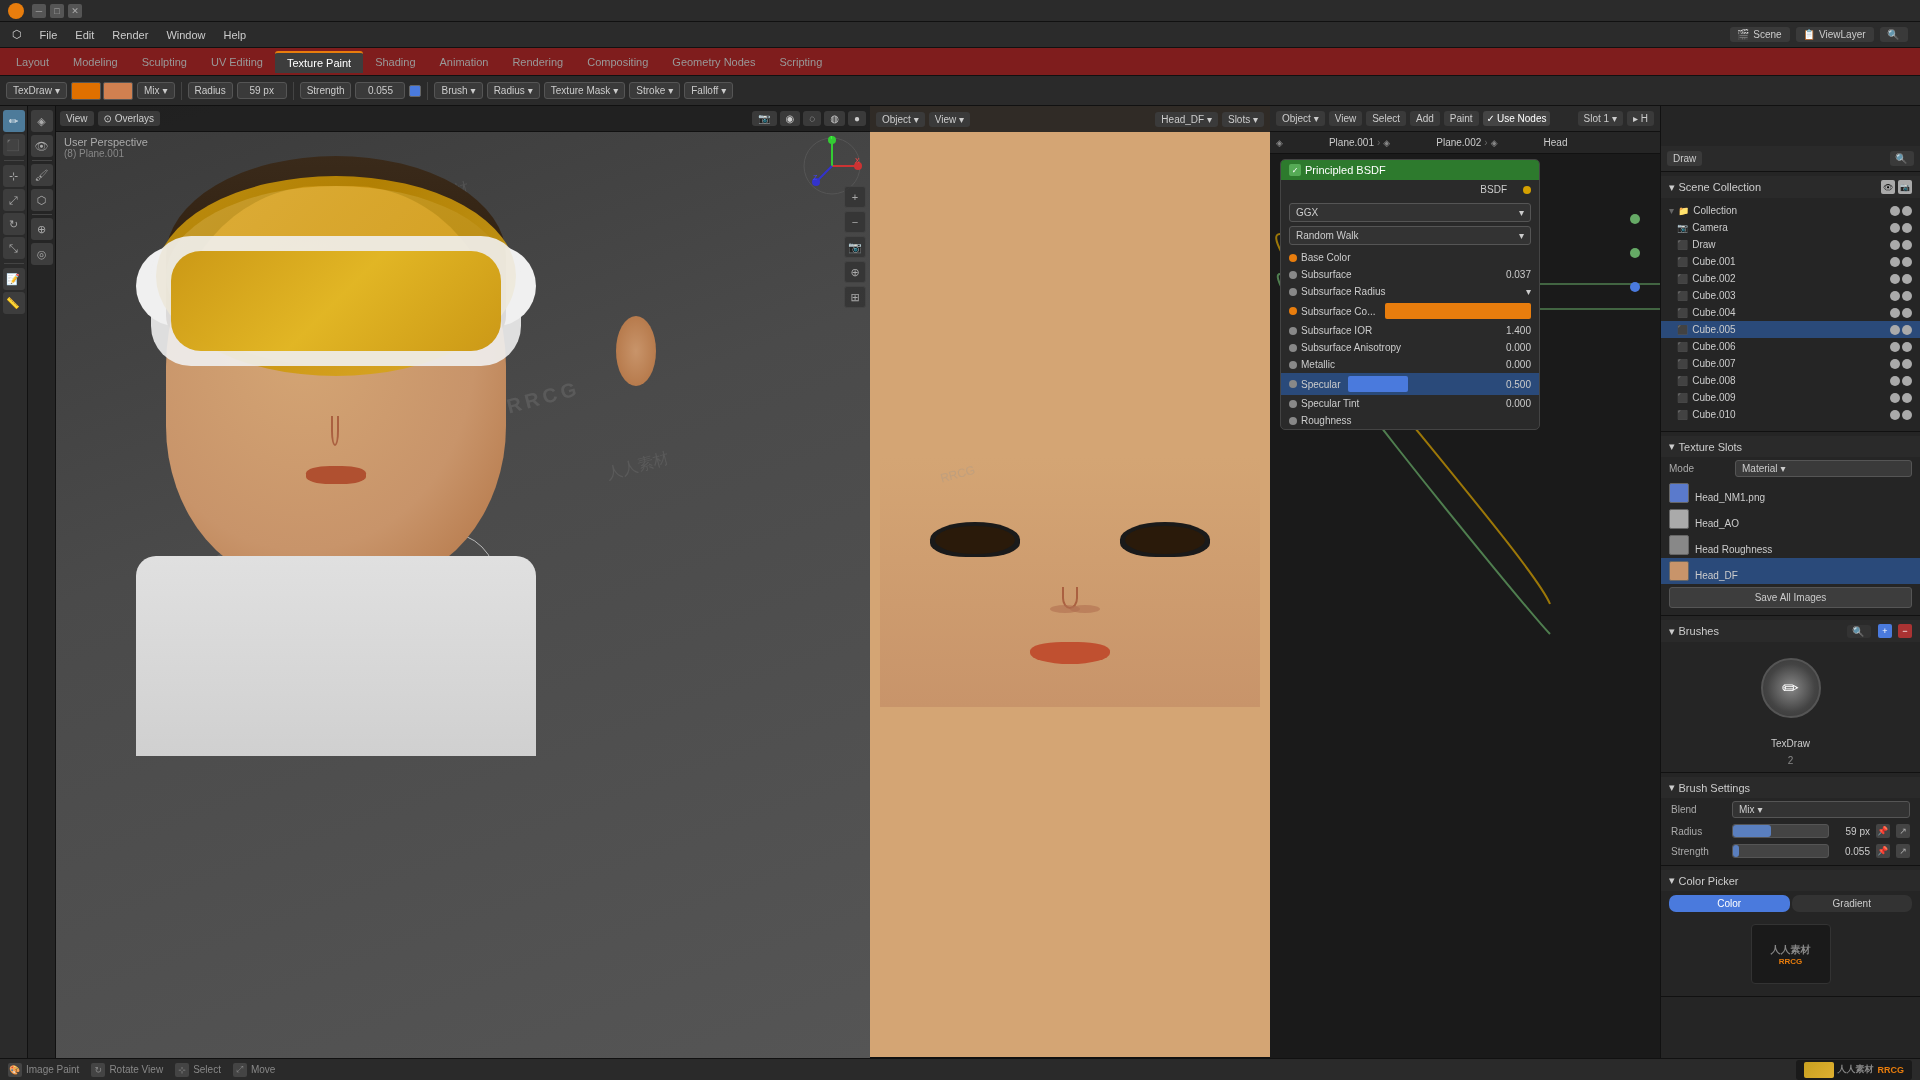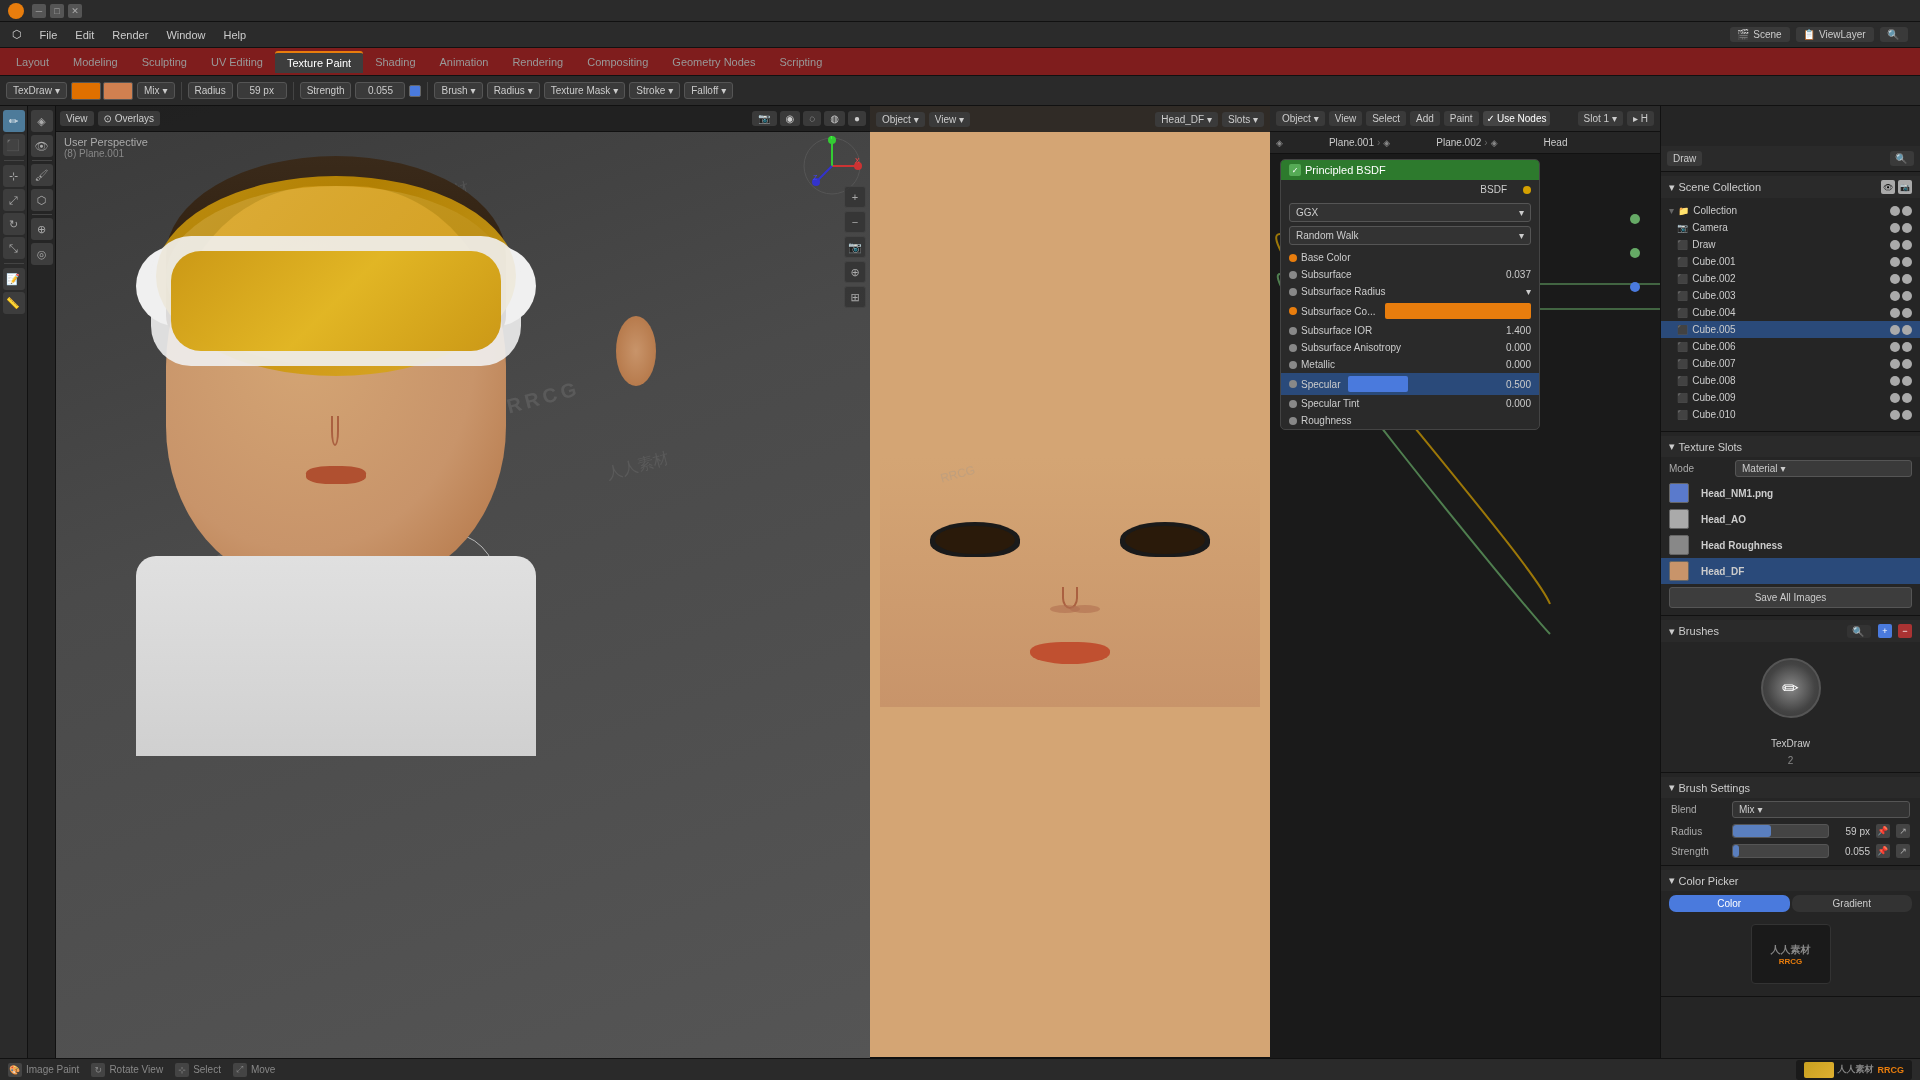--- a/index.html
+++ b/index.html
@@ -371,25 +371,24 @@
       background: #aaa;
     }
 
     
     #texture-slots-section {
       padding: 4px 0;
     }
     .tex-slot-row {
       padding: 3px 8px;
       display: flex;
-      align-items: center;
-      gap: 12px;
+      align-items: flex-end;
+      gap: 6px;
       font-size: 10px;
       color: #ccc;
-      font-weight: bold;
     }
     .tex-thumb {
       width: 20px; height: 20px;
       background: #555;
       border-radius: 2px;
       border: 1px solid #666;
     }
 
     
     #brushes-section { padding: 4px 0; }

